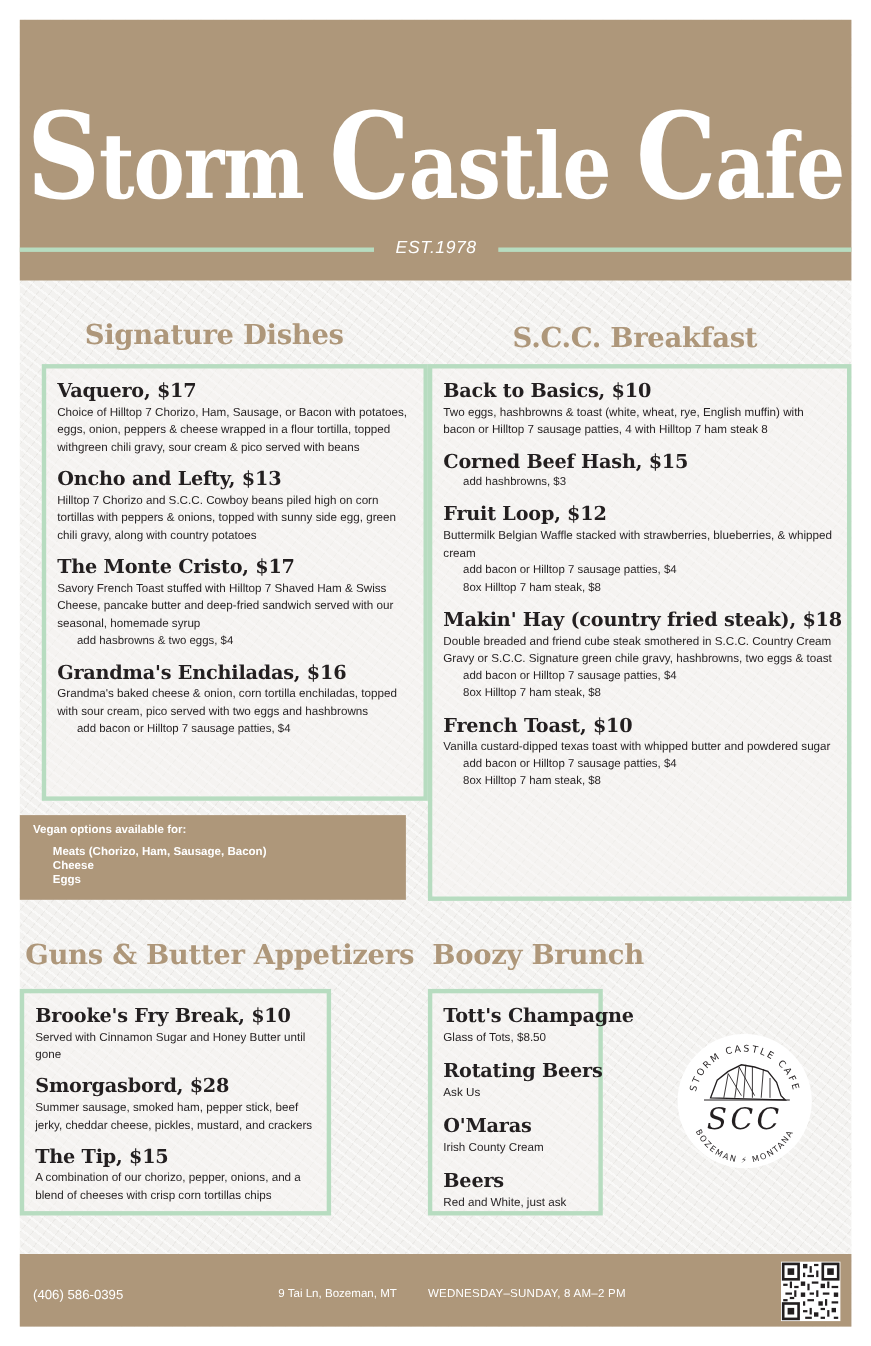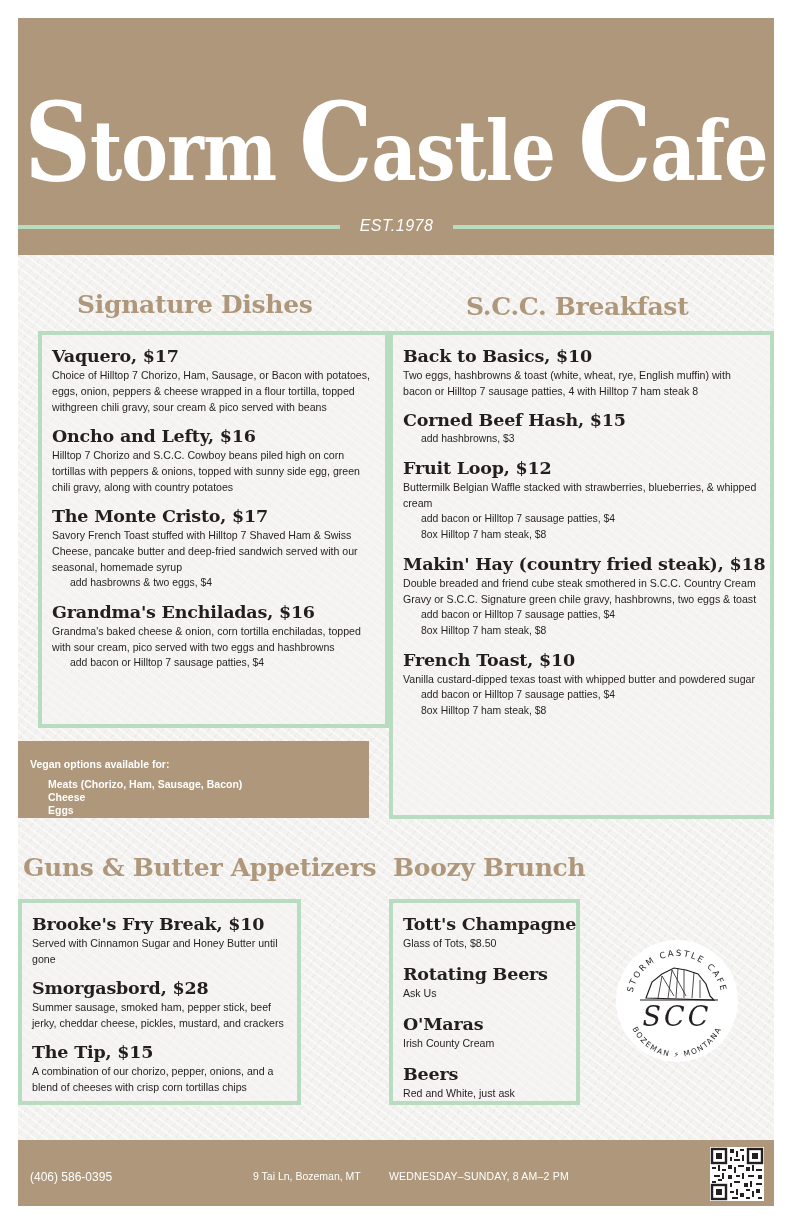--- a/index.html
+++ b/index.html
@@ -47,21 +47,21 @@
   .item { margin-bottom: 10px; }
   .item-name {
     font-family: "DejaVu Serif", serif; font-weight: bold; font-size: 17.5px;
     color: #231f20; line-height: 22px; white-space: nowrap; letter-spacing: -0.2px;
   }
   .item-desc { font-size: 10.6px; line-height: 16px; color: #231f20; }
   .item-addon { font-size: 10.4px; line-height: 16px; color: #231f20; padding-left: 18px; }
 
   .vegan-box {
     position: absolute; left: 18px; top: 741px; width: 351px; height: 77px;
-    background: #ae977a; color: #ffffff; padding: 16px 12px;
+    background: #ae977a; color: #ffffff; padding: 6px 12px;
   }
   .vegan-title { font-size: 10.5px; font-weight: bold; line-height: 14px; margin-bottom: 7px; }
   .vegan-item { font-size: 10.5px; font-weight: bold; line-height: 13px; padding-left: 18px; }
 
   .logo { position: absolute; left: 614px; top: 938px; width: 126px; height: 126px; }
 
   .footer {
     position: absolute; left: 18px; top: 1140px; width: 756px; height: 66px;
     background: #ae977a; color: #ffffff;
   }
@@ -84,21 +84,21 @@
   </div>
 </div>
 
 <div class="section-title" style="left:77px; top:290px;">Signature Dishes</div>
 <div class="menu-box" style="left:18px; top:331px; width:351px; height:397px;margin-left:20px;">
   <div class="item">
     <div class="item-name">Vaquero, $17</div>
     <div class="item-desc">Choice of Hilltop 7 Chorizo, Ham, Sausage, or Bacon with potatoes, eggs, onion, peppers &amp; cheese wrapped in a flour tortilla, topped withgreen chili gravy, sour cream &amp; pico served with beans</div>
   </div>
   <div class="item">
-    <div class="item-name">Oncho and Lefty, $16</div>
+    <div class="item-name">Oncho and Lefty, $13</div>
     <div class="item-desc">Hilltop 7 Chorizo and S.C.C. Cowboy beans piled high on corn tortillas with peppers &amp; onions, topped with sunny side egg, green chili gravy, along with country potatoes</div>
   </div>
   <div class="item">
     <div class="item-name">The Monte Cristo, $17</div>
     <div class="item-desc">Savory French Toast stuffed with Hilltop 7 Shaved Ham &amp; Swiss Cheese, pancake butter and deep-fried sandwich served with our seasonal, homemade syrup</div>
     <div class="item-addon">add hasbrowns &amp; two eggs, $4</div>
   </div>
   <div class="item">
     <div class="item-name">Grandma's Enchiladas, $16</div>
     <div class="item-desc">Grandma's baked cheese &amp; onion, corn tortilla enchiladas, topped with sour cream, pico served with two eggs and hashbrowns</div>
@@ -153,21 +153,21 @@
     <div class="item-name">Smorgasbord, $28</div>
     <div class="item-desc">Summer sausage, smoked ham, pepper stick, beef jerky, cheddar cheese, pickles, mustard, and crackers</div>
   </div>
   <div class="item">
     <div class="item-name">The Tip, $15</div>
     <div class="item-desc">A combination of our chorizo, pepper, onions, and a blend of cheeses with crisp corn tortillas chips</div>
   </div>
 </div>
 
 <div class="section-title" style="left:393px; top:853px;">Boozy Brunch</div>
-<div class="menu-box" style="left:389px; top:899px; width:191px; height:206px;">
+<div class="menu-box" style="left:389px; top:899px; width:159px; height:206px;">
   <div class="item" style="margin-bottom:12px;">
     <div class="item-name">Tott's Champagne</div>
     <div class="item-desc">Glass of Tots, $8.50</div>
   </div>
   <div class="item" style="margin-bottom:12px;">
     <div class="item-name">Rotating Beers</div>
     <div class="item-desc">Ask Us</div>
   </div>
   <div class="item" style="margin-bottom:12px;">
     <div class="item-name">O'Maras</div>

